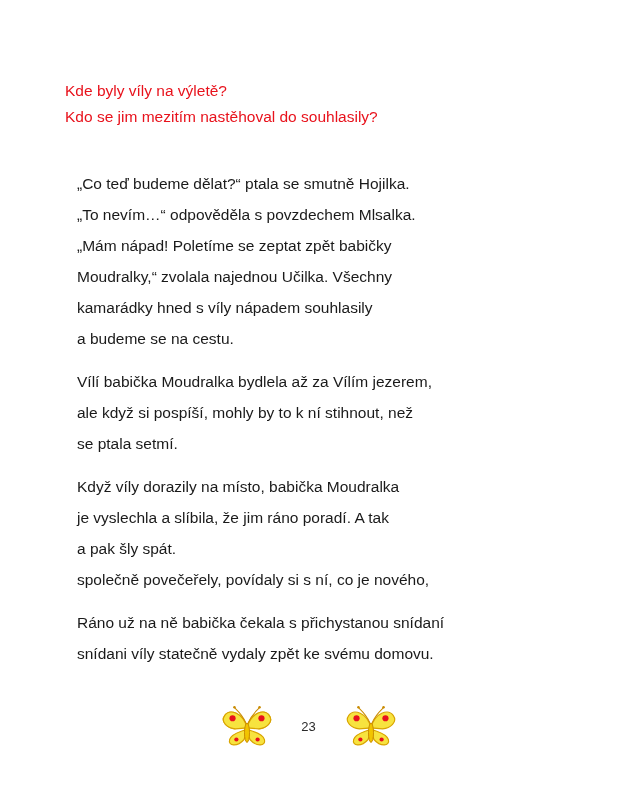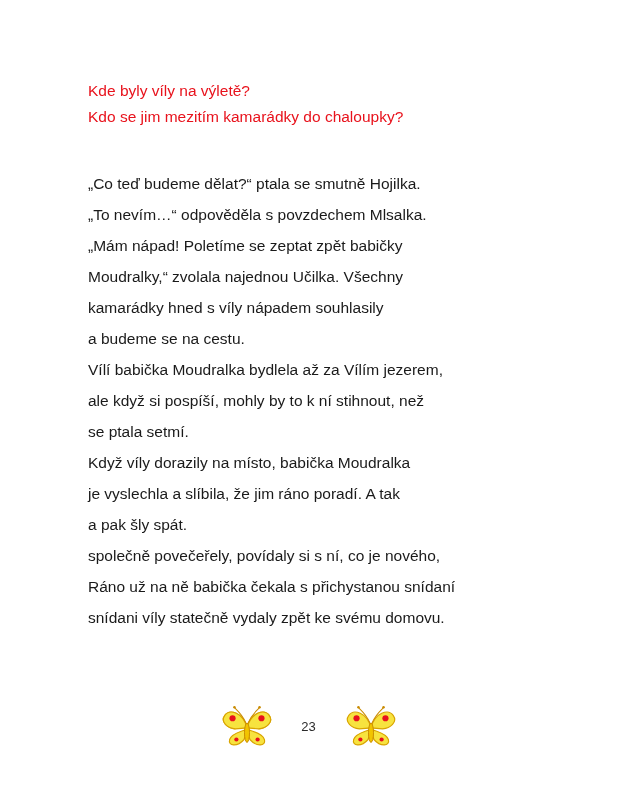--- a/index.html
+++ b/index.html
@@ -13,40 +13,40 @@
     font-family: "Liberation Sans", sans-serif;
     overflow: hidden;
     position: relative;
   }
   .page {
     position: absolute;
     left: 0; top: 0;
     width: 618px;
     height: 799px;
     box-sizing: border-box;
-    padding: 78px 60px 0 88px;
+    padding: 78px 60px 0 65px;
   }
   .questions {
     color: #e8121c;
     font-size: 15.5px;
     line-height: 26px;
     font-weight: 400;
     margin: 0 0 38px 0;
   }
   .questions .q-line {
     display: block;
     white-space: nowrap;
   }
   .body-text {
     color: #1a1a1a;
     font-size: 15.5px;
     line-height: 31px;
   }
   .para {
-    margin: 0;
+    margin: 12px;
   }
   .para + .para {
     margin-top: 0px;
   }
   .line {
     display: block;
     white-space: nowrap;
   }
   .footer {
     position: absolute;
@@ -71,21 +71,21 @@
     display: block;
   }
 </style>
 </head>
 <body>
 
 <div class="page">
 
   <div class="questions">
     <span class="q-line">Kde byly víly na výletě?</span>
-    <span class="q-line">Kdo se jim mezitím kamarádky do chaloupky?</span>
+    <span class="q-line">Kdo se jim mezitím nastěhoval do souhlasily?</span>
   </div>
 
   <div class="body-text">
 
     <p class="para">
       <span class="line">„Co teď budeme dělat?“ ptala se smutně Hojilka.</span>
       <span class="line">„To nevím…“ odpověděla s povzdechem Mlsalka.</span>
       <span class="line">„Mám nápad! Poletíme se zeptat zpět babičky</span>
       <span class="line">Moudralky,“ zvolala najednou Učilka. Všechny</span>
       <span class="line">kamarádky hned s víly nápadem souhlasily</span>

